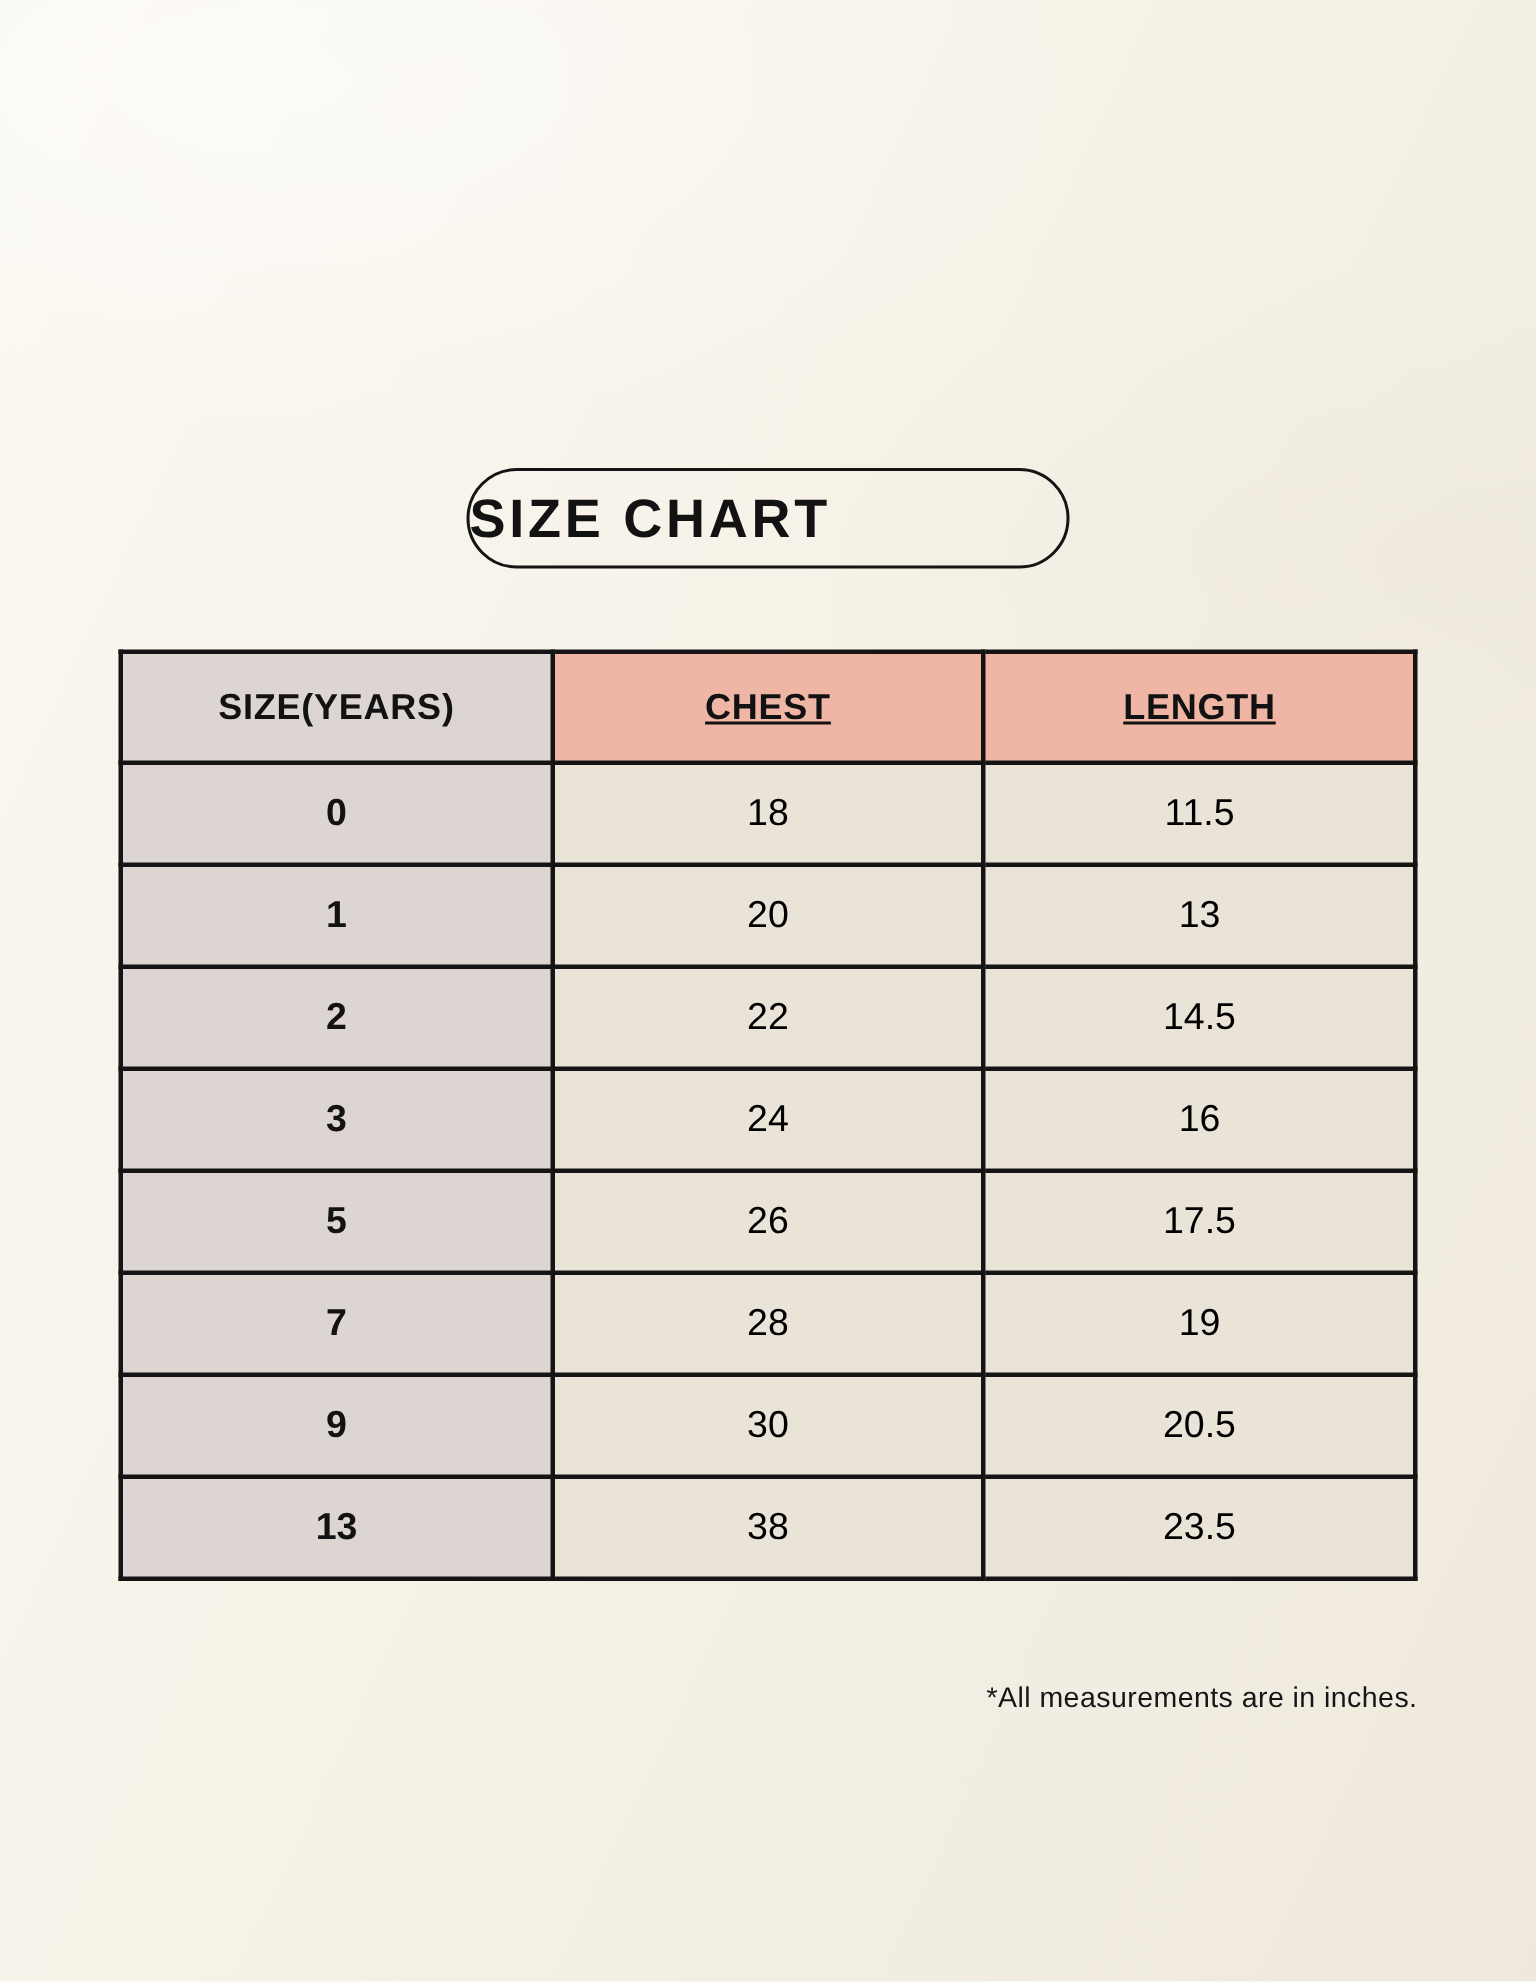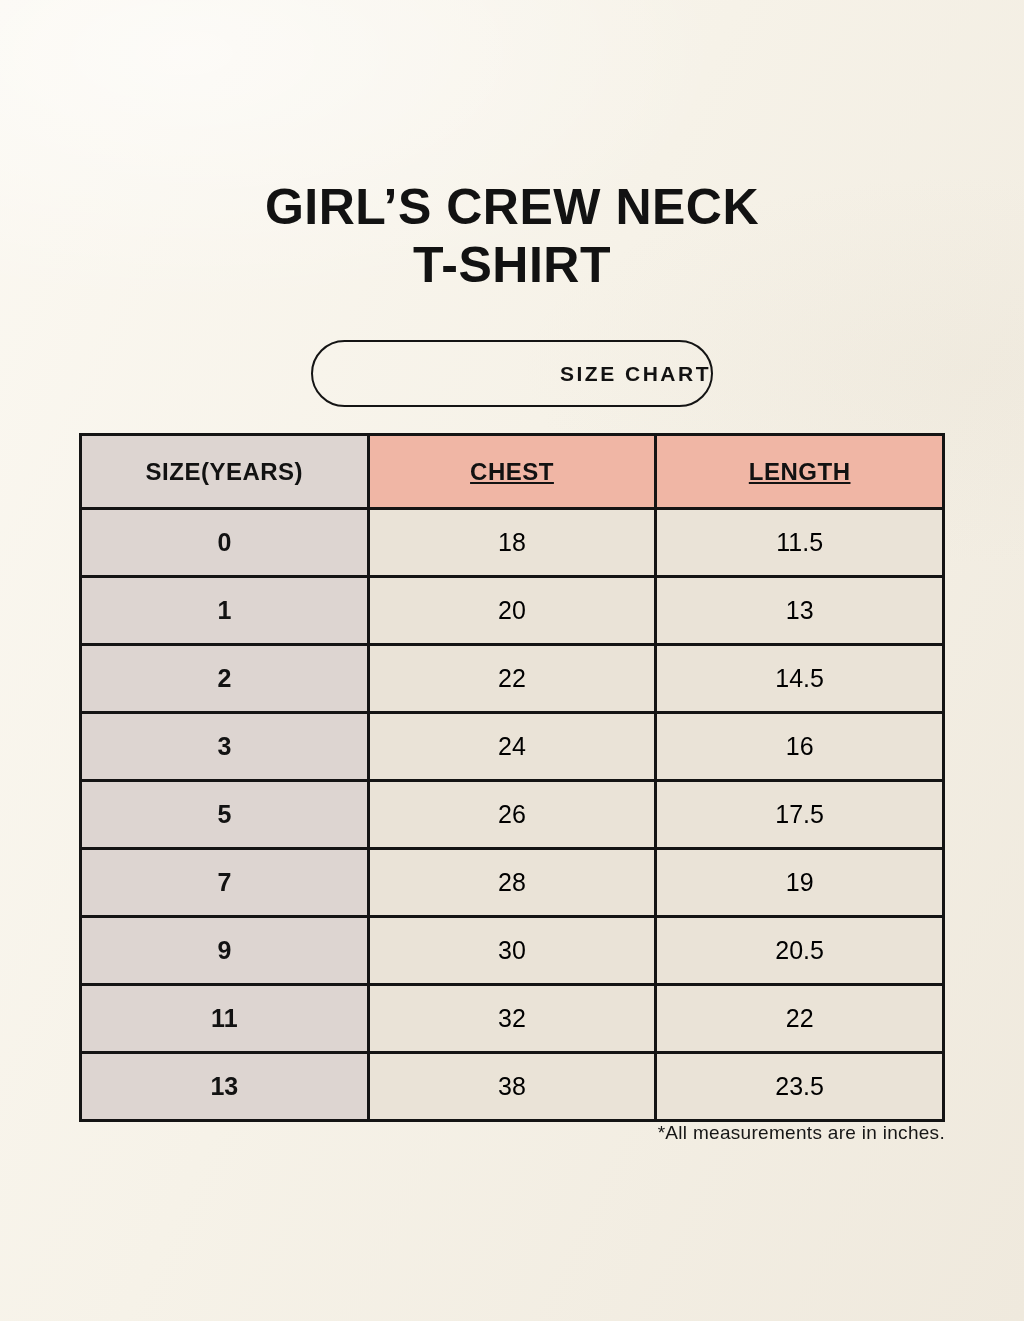--- a/index.html
+++ b/index.html
@@ -35,31 +35,31 @@
     width: 100%;
     text-align: center;
     font-size: 50px;
     font-weight: 700;
     line-height: 58px;
     letter-spacing: 0.5px;
     color: var(--ink);
   }
   .badge {
     position: absolute;
-    top: 340px;
+    top: 312px;
     left: 50%;
     transform: translateX(-50%);
     width: 402px;
     height: 67px;
     border: 2.5px solid var(--border);
     border-radius: 34px;
     display: flex;
     align-items: center;
-    justify-content: flex-end;
-    font-size: 21px;
+    justify-content: flex-start;
+    font-size: 36px;
     font-weight: 700;
     letter-spacing: 2.5px;
     background: transparent;
   }
   .table-wrap {
     position: absolute;
     top: 433px;
     left: 79px;
     width: 866px;
   }
@@ -95,24 +95,20 @@
     font-weight: 400;
     letter-spacing: 0.3px;
     color: #161616;
   }
 </style>
 </head>
 <body>
 
 <div class="page">
 
-  <h1 class="title">
-    <div>GIRL’S CREW NECK</div>
-    <div>T-SHIRT</div>
-  </h1>
 
   <div class="badge">
     <span>SIZE CHART</span>
   </div>
 
   <div class="table-wrap">
     <table class="size-table">
       <thead>
         <tr>
           <th class="col-size">SIZE(YEARS)</th>
@@ -150,25 +146,20 @@
             <td class="col-size">7</td>
             <td class="col-data">28</td>
             <td class="col-data">19</td>
           </tr>
           <tr>
             <td class="col-size">9</td>
             <td class="col-data">30</td>
             <td class="col-data">20.5</td>
           </tr>
           <tr>
-            <td class="col-size">11</td>
-            <td class="col-data">32</td>
-            <td class="col-data">22</td>
-          </tr>
-          <tr>
             <td class="col-size">13</td>
             <td class="col-data">38</td>
             <td class="col-data">23.5</td>
           </tr>
         </tbody>
     </table>
   </div>
 
   <div class="footnote">*All measurements are in inches.</div>
 

